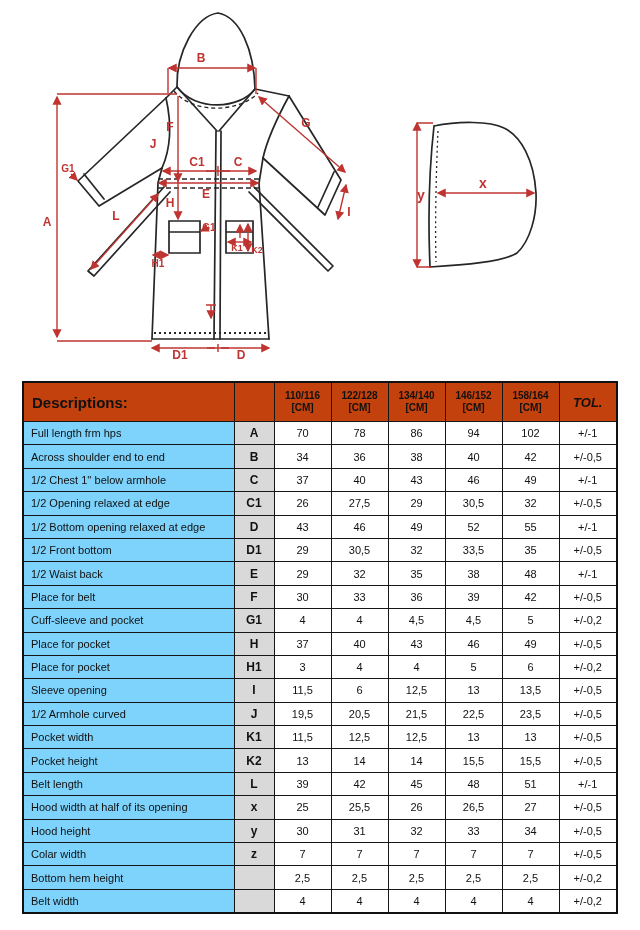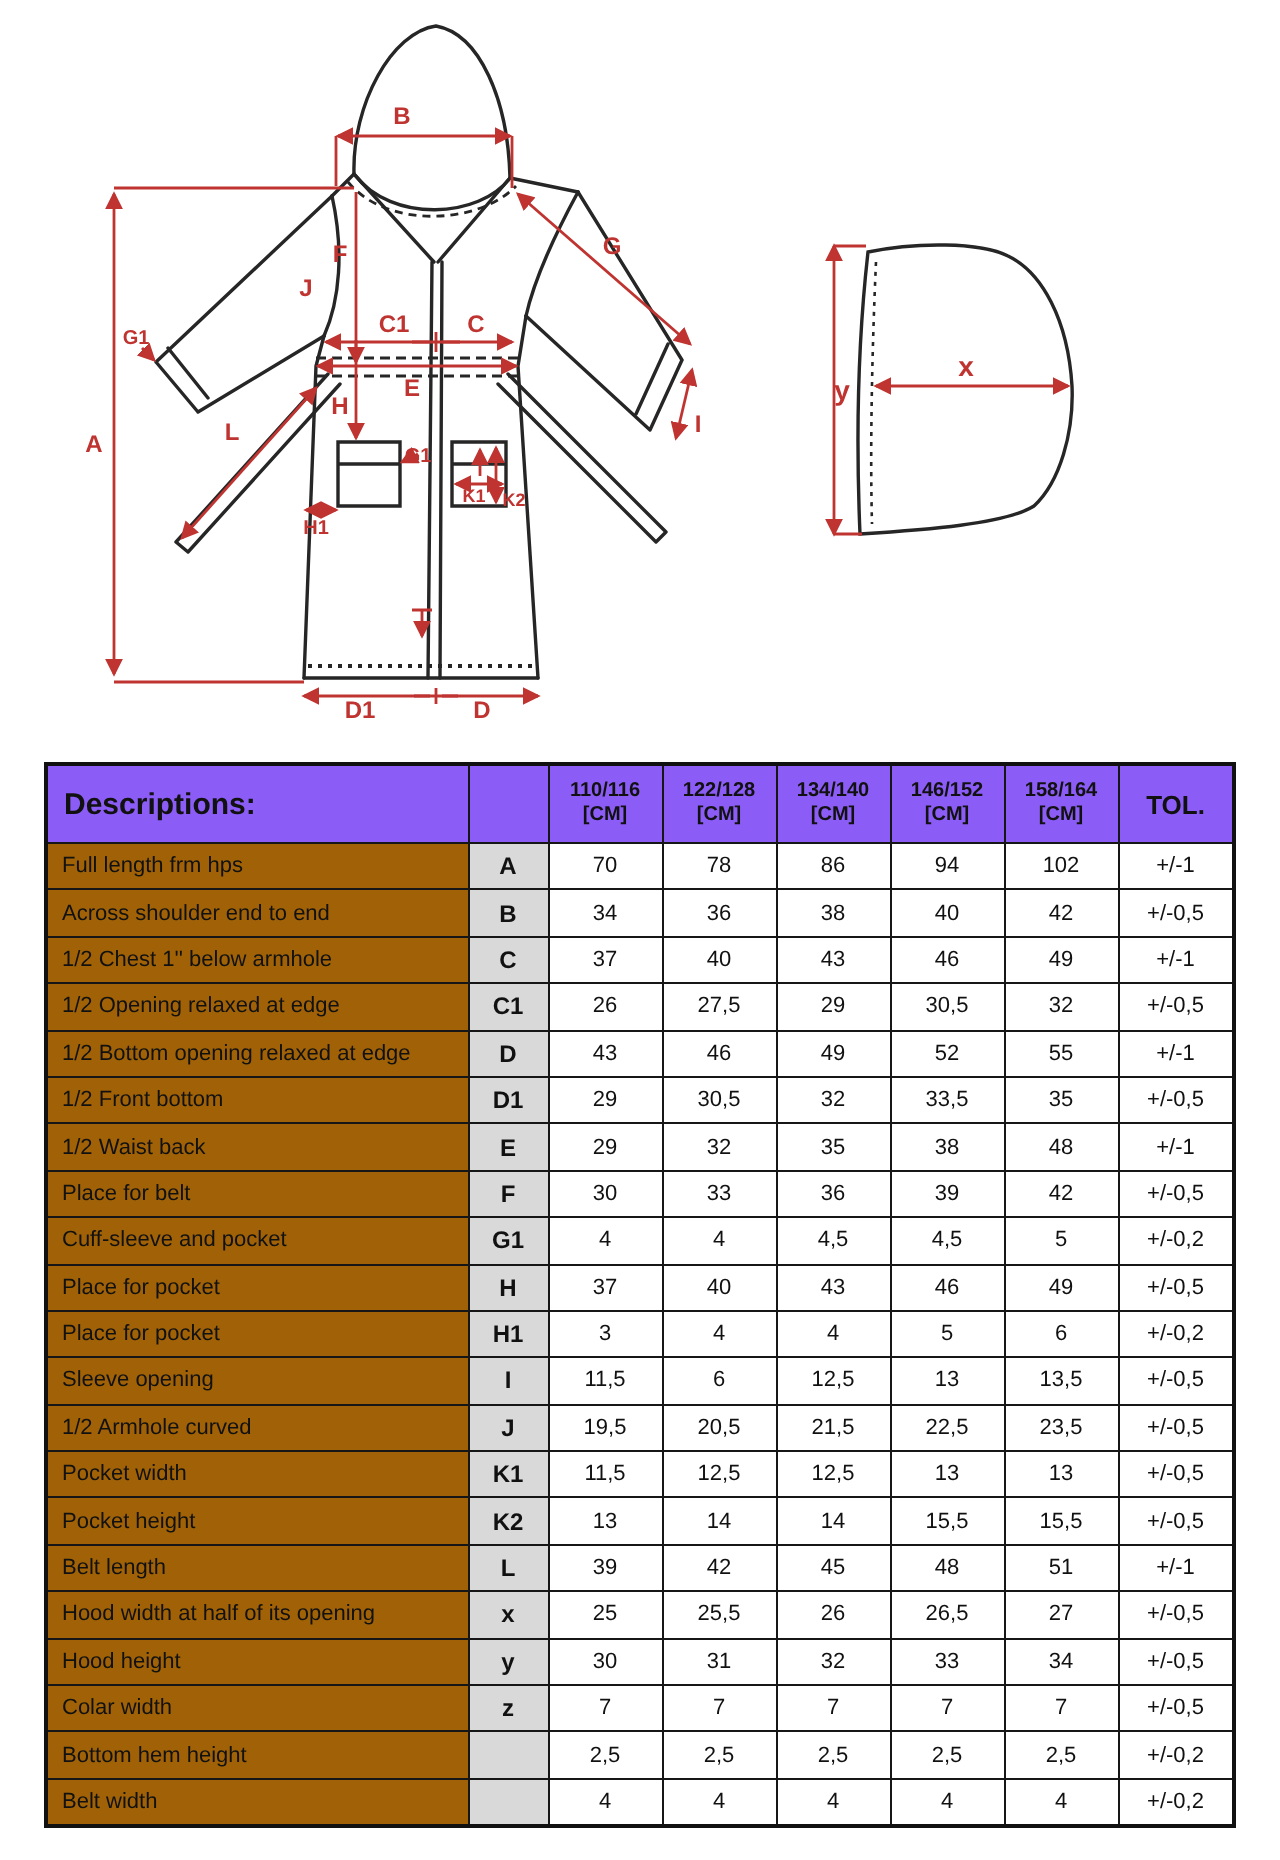--- a/index.html
+++ b/index.html
@@ -17,26 +17,26 @@
   }
   table.size-table th, table.size-table td{
     border:1px solid #161616;
     overflow:hidden;white-space:nowrap;
   }
   table.size-table{border:2px solid #111;}
   col.c-desc{width:211px;}
   col.c-code{width:40px;}
   col.c-size{width:57px;}
   col.c-tol{width:58px;}
-  thead th{background:#8b5cf6;height:36px;vertical-align:middle;}
+  thead th{background:#c2410c;height:36px;vertical-align:middle;}
   th.h-desc{text-align:left;padding-left:8px;font-size:15px;}
   th.h-size{font-size:10px;line-height:1.25;text-align:center;font-weight:bold;}
-  th.h-tol{font-size:13px;}
+  th.h-tol{font-size:13px;font-style:italic;}
   tbody td{height:20.4px;font-size:11px;vertical-align:middle;}
-  td.desc{background:#a16207;text-align:left;padding-left:7px;}
+  td.desc{background:#7dd3fc;text-align:left;padding-left:7px;}
   td.code{background:#d9d9d9;text-align:center;font-weight:bold;font-size:12px;}
   td.val, td.tol{background:#ffffff;text-align:center;}
 </style>
 </head>
 <body>
 
 <div class="diagram-wrap">
 <svg width="640" height="374" viewBox="0 0 640 374">
   <defs>
     <marker id="arr" viewBox="0 0 10 10" refX="8.5" refY="5" markerWidth="6.5" markerHeight="6.5" orient="auto-start-reverse">

